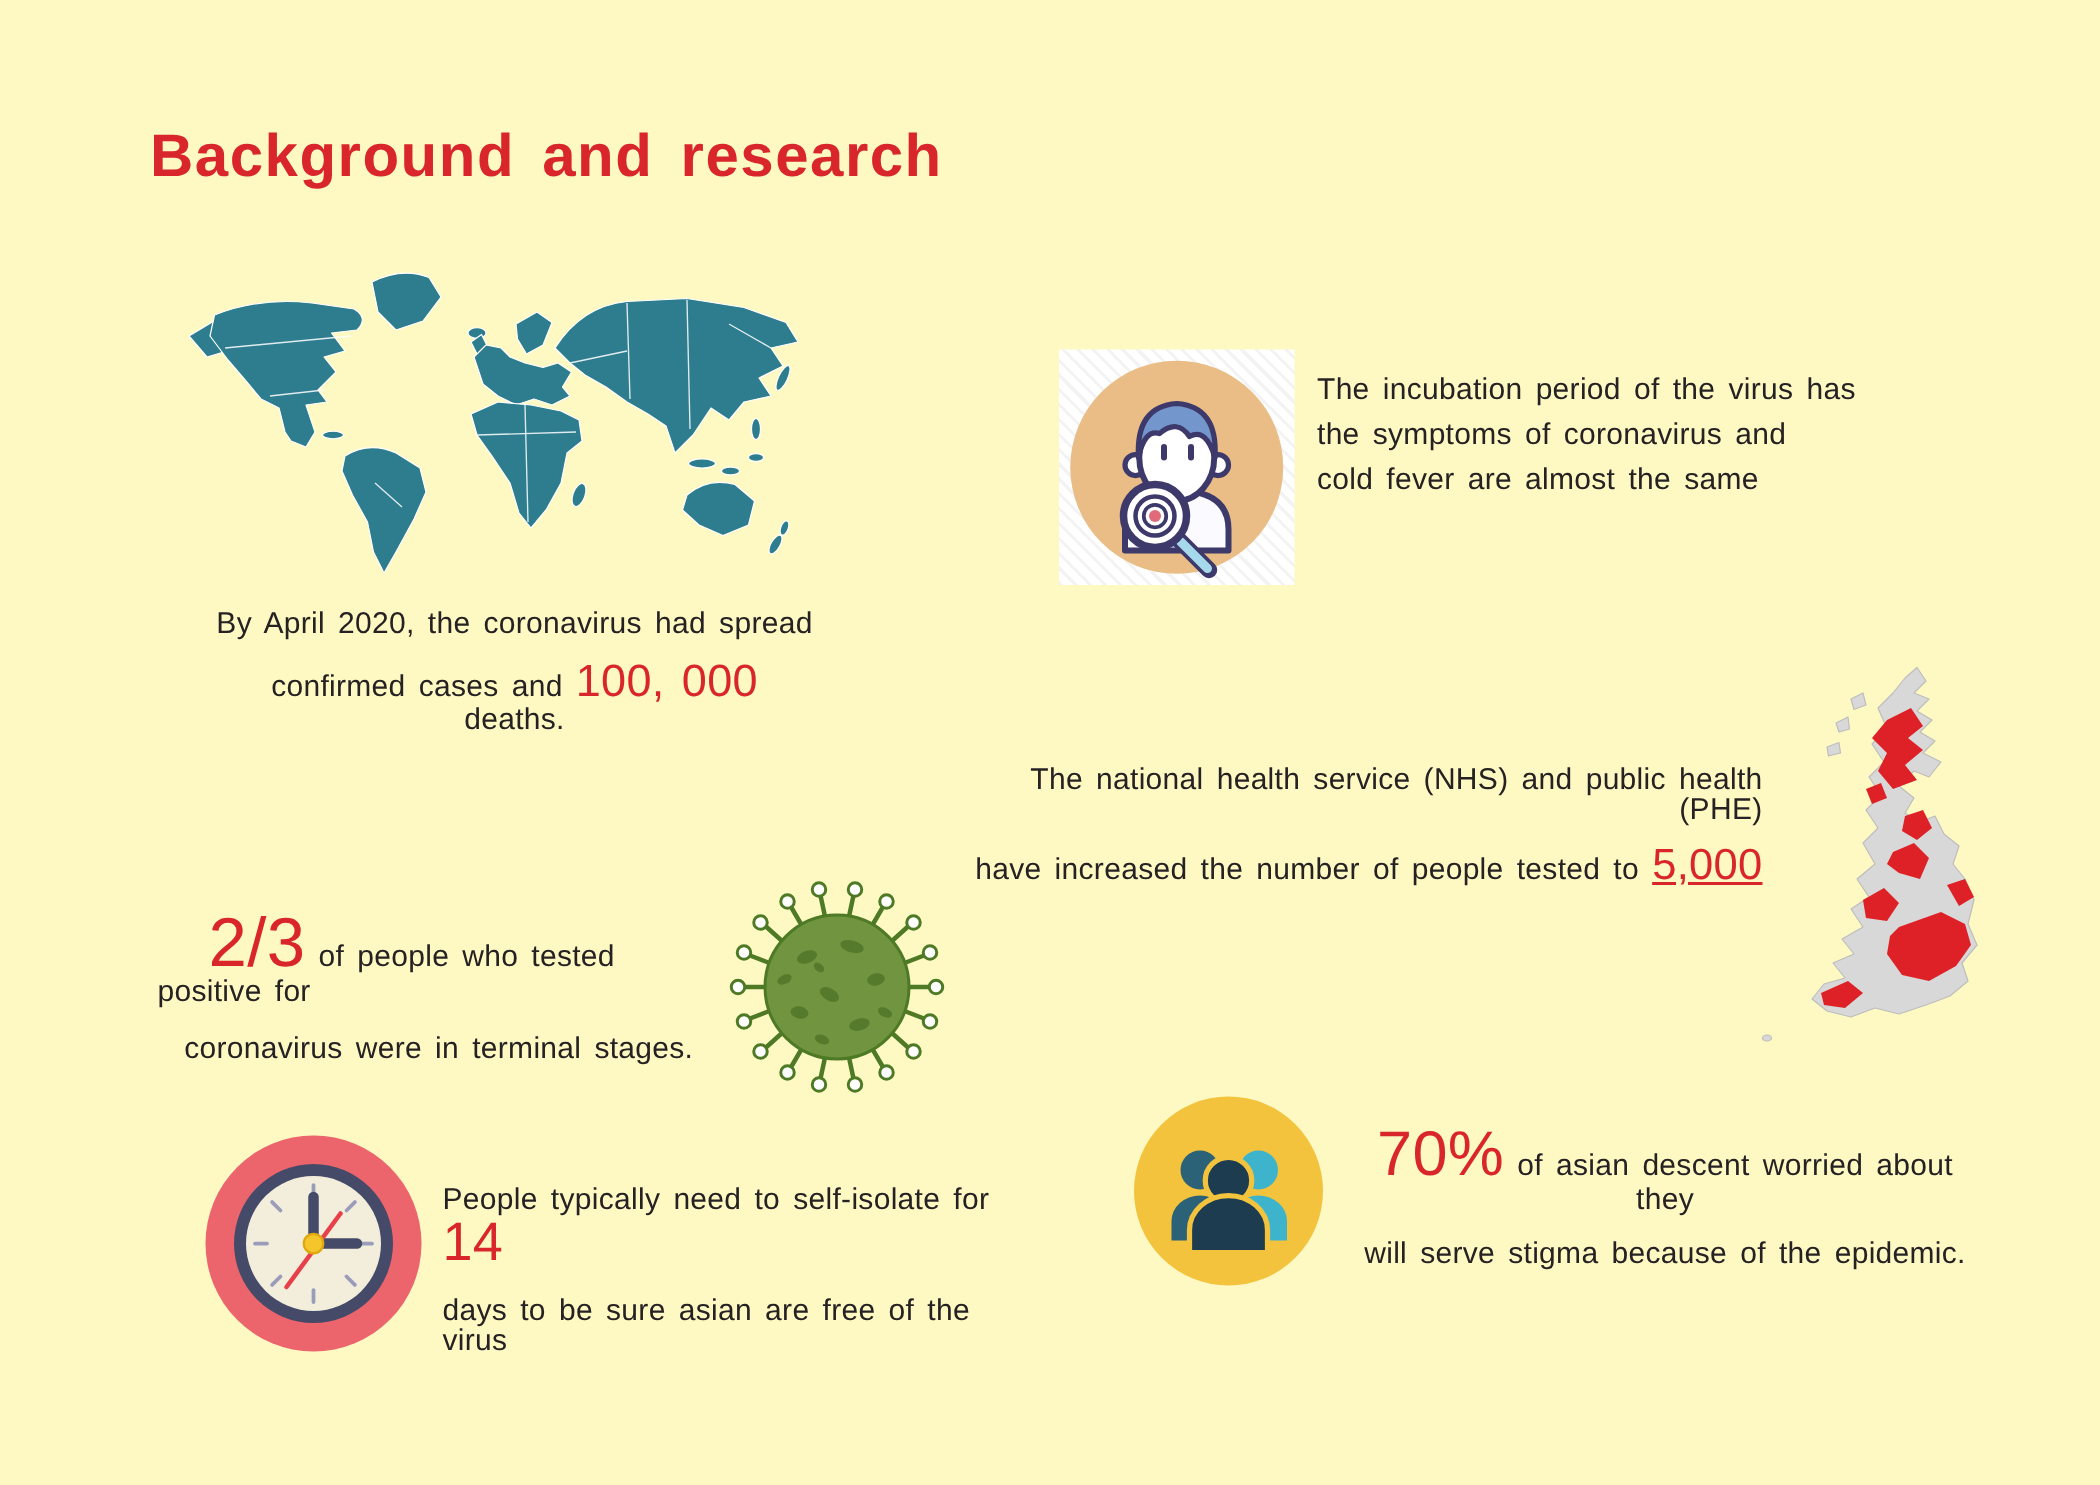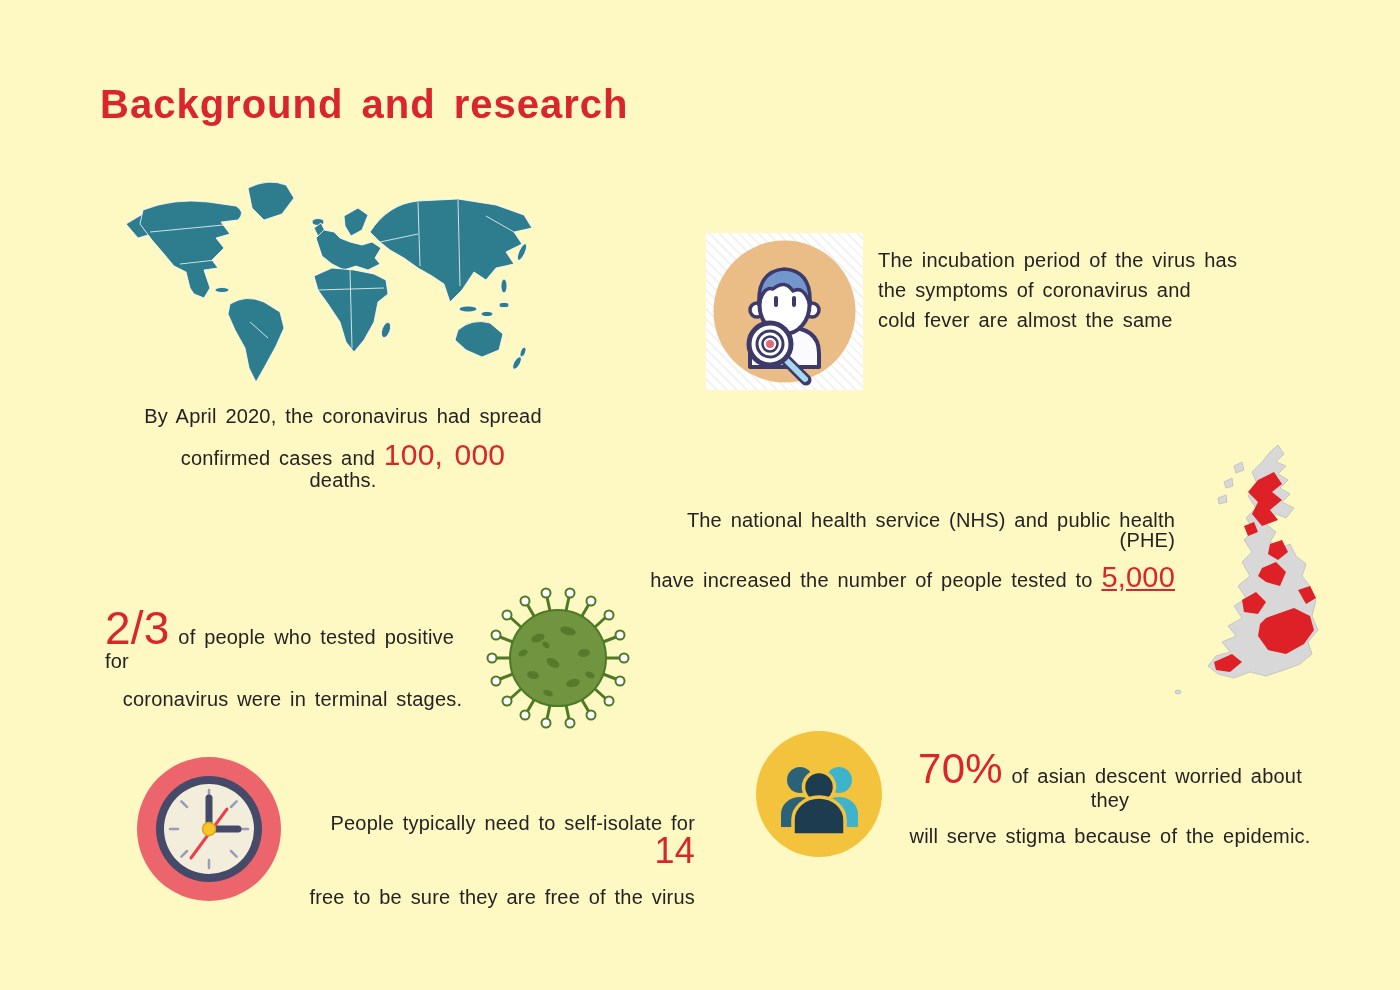--- a/index.html
+++ b/index.html
@@ -14,33 +14,33 @@
     letter-spacing:1px;word-spacing:6px;
   }
   
   .stat{font-size:20px;line-height:1;word-spacing:3px;letter-spacing:.2px;}
   .stat .line{display:block;}
   .red{color:#d9262c;white-space:nowrap;}
   .n30{font-size:30px;font-weight:500;}
   .n29{font-size:29px;font-weight:500;text-decoration:underline;}
   .n32{font-size:32px;font-weight:500;}
   .n27{font-size:27px;font-weight:500;}
-  .n46{font-size:46px;font-weight:500;}
+  .n46{font-size:46px;font-weight:500;margin-left:34px;}
   .n36{font-size:36px;font-weight:500;}
   .n42{font-size:42px;font-weight:500;}
   .spread{left:143px;top:406px;width:400px;text-align:center;}
   .spread .line{margin-bottom:14px;}
   .incubation{left:878px;top:250px;width:365px;text-align:left;}
   .incubation .line{margin-bottom:10px;}
   .testing{left:650px;top:510px;width:525px;text-align:right;}
   .testing .line{margin-bottom:13px;}
   .terminal{left:105px;top:605px;width:375px;text-align:left;}
   .terminal .line{margin-bottom:18px;}
   .terminal .line2{text-align:center;}
-  .isolation{left:295px;top:813px;width:400px;text-align:right;}
+  .isolation{left:295px;top:790px;width:400px;text-align:left;}
   .isolation .line{margin-bottom:18px;}
   .stigma{left:900px;top:748px;width:420px;text-align:center;}
   .stigma .line{margin-bottom:16px;}
   
   .person-box{
     left:706px;top:233px;width:157px;height:157px;
     background:repeating-linear-gradient(45deg,#f3f3f3 0 2px,#ffffff 2px 7px);
     display:flex;align-items:center;justify-content:center;
   }
   svg{display:block;}
@@ -271,21 +271,21 @@
       <line x1="93" y1="55" x2="57" y2="104" stroke="#e8404a" stroke-width="3" stroke-linecap="round"></line>
       <circle cx="75" cy="75" r="6.5" fill="#f5c52c" stroke="#e0a80f" stroke-width="1.5"></circle>
     </svg>
   </div>
 
   <div class="abs stat isolation">
     <span class="line">
       <span>People typically need to self-isolate for</span>
       <span class="red n36">14</span>
     </span>
-    <span class="line">free to be sure they are free of the virus</span>
+    <span class="line">days to be sure asian are free of the virus</span>
   </div>
 
   <div class="abs" style="left:754px;top:729px;">
     <svg width="130" height="130" viewBox="0 0 130 130">
       <circle cx="65" cy="65" r="63" fill="#f3c33d"></circle>
       <circle cx="46" cy="51" r="13" fill="#2b6277"></circle>
       <path d="M27,98 v-13 a19,17 0 0 1 38,0 v13 z" fill="#2b6277"></path>
       <circle cx="85" cy="51" r="13" fill="#3eb4cc"></circle>
       <path d="M66,98 v-13 a19,17 0 0 1 38,0 v13 z" fill="#3eb4cc"></path>
       <circle cx="65" cy="58" r="15.5" fill="#1d3c50" stroke="#f3c33d" stroke-width="3.5"></circle>

